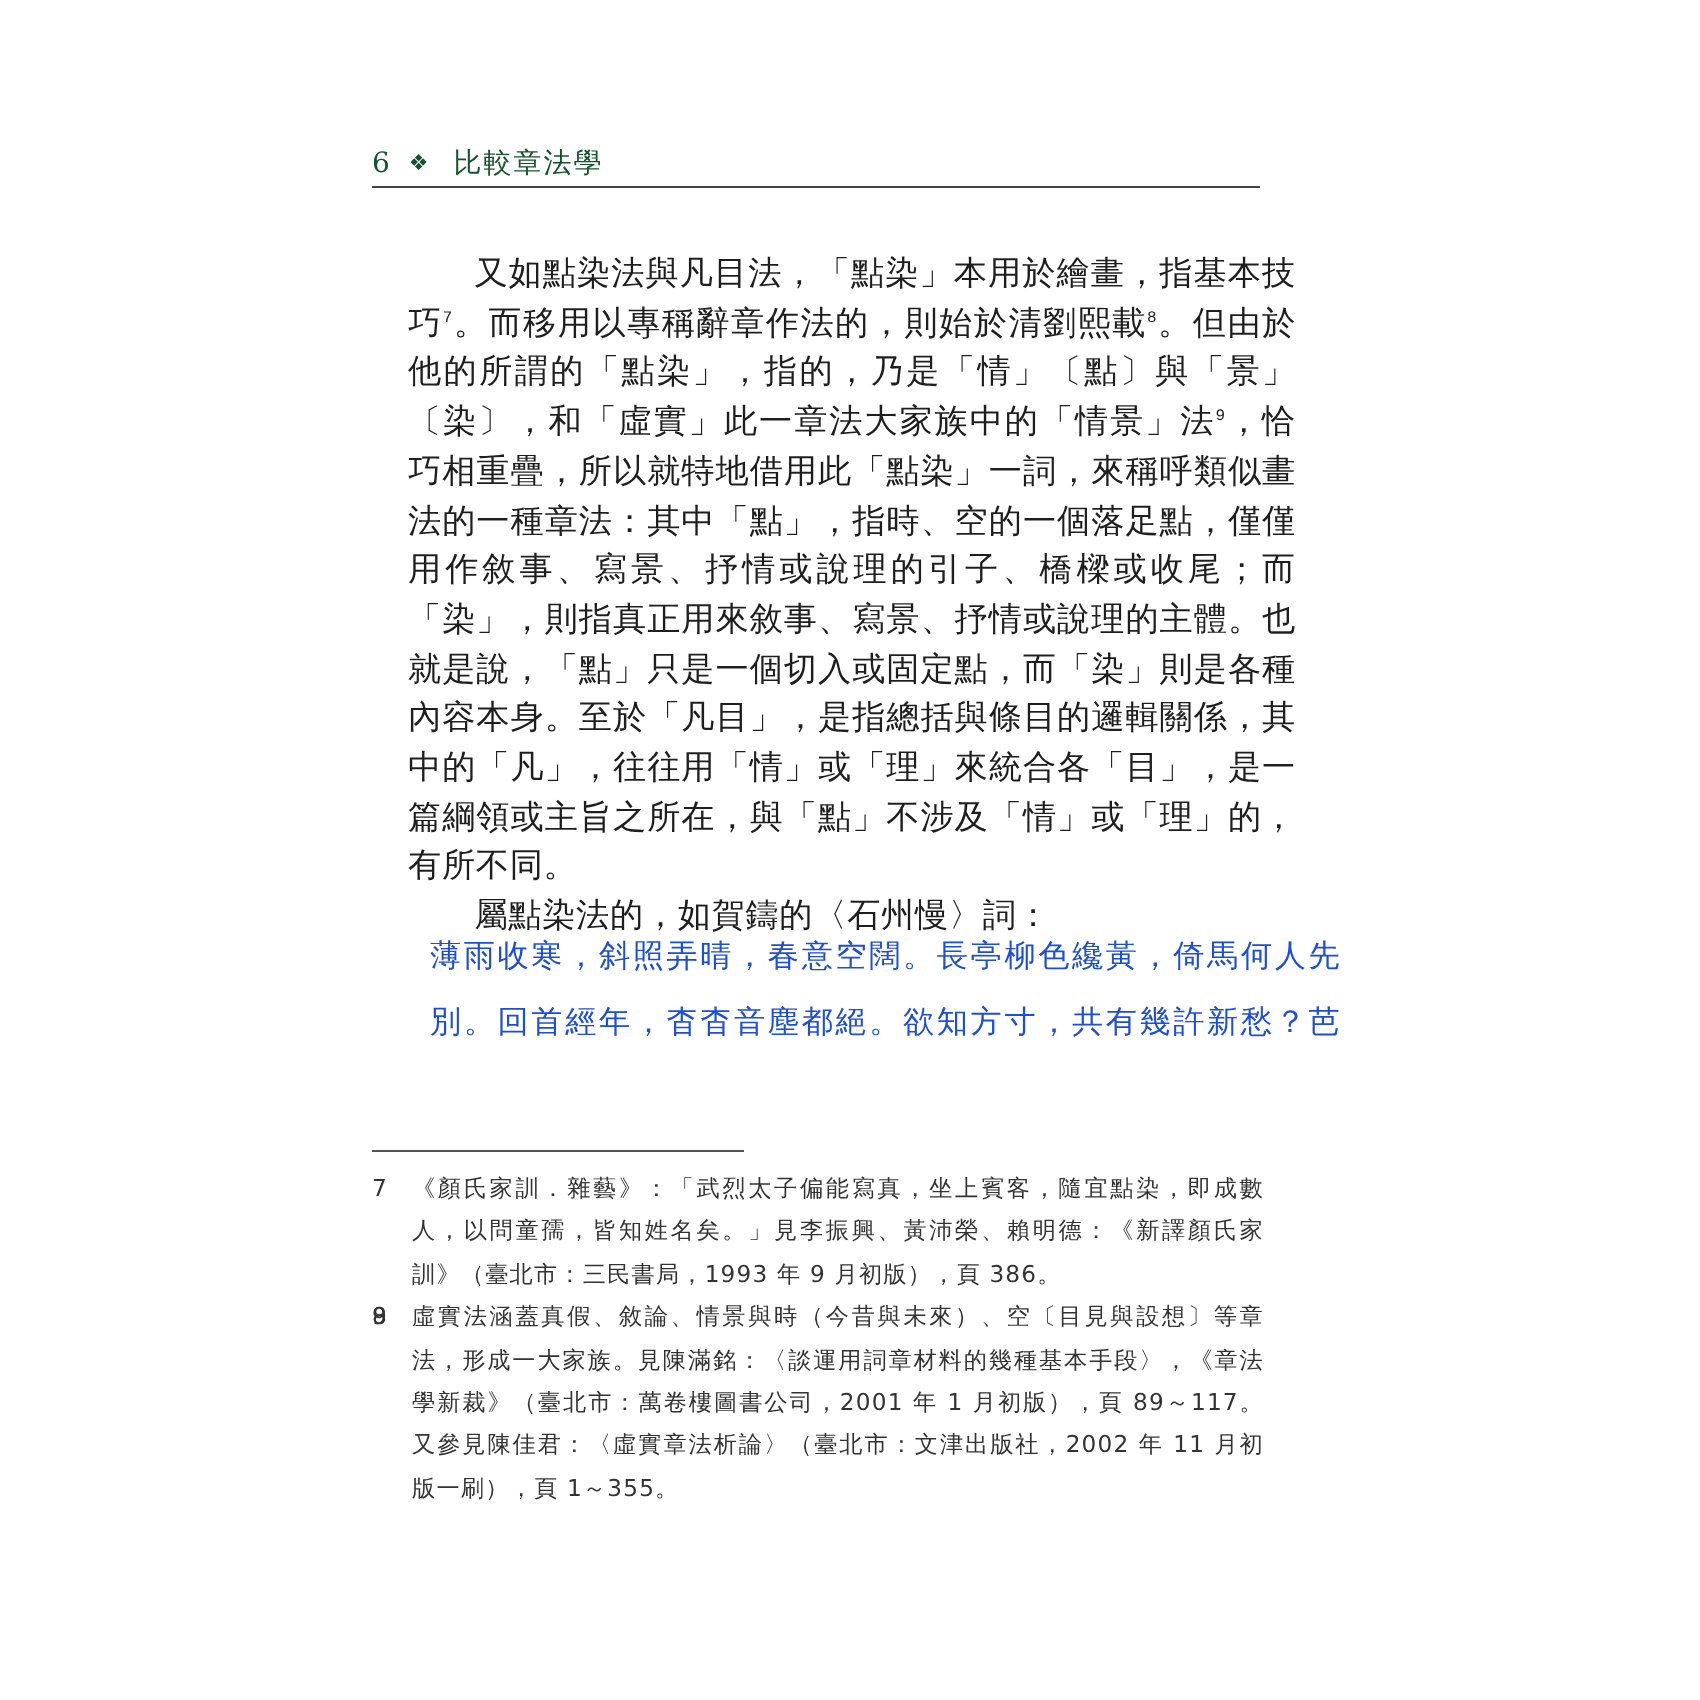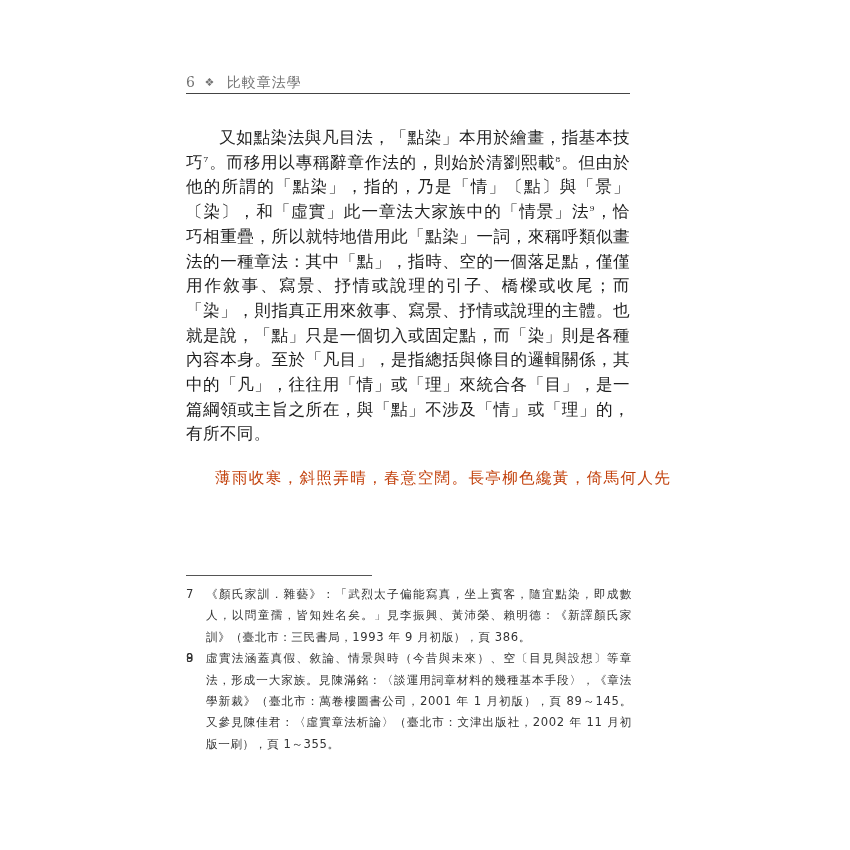--- a/index.html
+++ b/index.html
@@ -17,61 +17,62 @@
     }
     .page-header {
       position: absolute;
       left: 186px;
       top: 72px;
       width: 444px;
       height: 20px;
       font-size: 14px;
       line-height: 20px;
       letter-spacing: 1px;
-      color: #737373;
+      color: #14532d;
     }
     .page-header .num { margin-right: 3px; }
     .page-header .orn { font-size: 11px; margin-right: 6px; position: relative; top: -1px; }
     .header-rule {
       position: absolute;
       left: 186px;
       top: 93px;
       width: 444px;
       height: 0;
       border-top: 1.3px solid #444;
     }
     .body-text {
       position: absolute;
-      left: 186px;
+      left: 204px;
       top: 126px;
       width: 444px;
       font-size: 16.6px;
       line-height: 24.7px;
       text-align: justify;
       letter-spacing: 0.35px;
+      font-family: Liberation Mono, monospace;
     }
     .body-text p {
       margin: 0;
       text-indent: 2em;
     }
     sup {
       font-size: 8px;
       line-height: 0;
       vertical-align: 6px;
     }
     .quote {
       position: absolute;
       left: 215px;
       top: 462px;
       width: 420px;
       font-size: 15.6px;
       line-height: 33.2px;
       letter-spacing: 1.3px;
       font-family: "DejaVu Sans", "Liberation Sans", sans-serif;
-      color: #c2410c;
+      color: #1d4ed8;
     }
     .quote span { display: block; white-space: nowrap; }
     .fn-rule {
       position: absolute;
       left: 186px;
       top: 575px;
       width: 186px;
       height: 0;
       border-top: 1px solid #555;
     }
@@ -103,33 +104,35 @@
 
 <div class="page-header">
   <span class="num">6</span>
   <span class="orn">❖</span>
   <span>比較章法學</span>
 </div>
 <div class="header-rule"></div>
 
 <div class="body-text">
   <p><span>又如點染法與凡目法，「點染」本用於繪畫，指基本技巧</span><sup>7</sup><span>。而移用以專稱辭章作法的，則始於清劉熙載</span><sup>8</sup><span>。但由於他的所謂的「點染」，指的，乃是「情」〔點〕與「景」〔染〕，和「虛實」此一章法大家族中的「情景」法</span><sup>9</sup><span>，恰巧相重疊，所以就特地借用此「點染」一詞，來稱呼類似畫法的一種章法：其中「點」，指時、空的一個落足點，僅僅用作敘事、寫景、抒情或說理的引子、橋樑或收尾；而「染」，則指真正用來敘事、寫景、抒情或說理的主體。也就是說，「點」只是一個切入或固定點，而「染」則是各種內容本身。至於「凡目」，是指總括與條目的邏輯關係，其中的「凡」，往往用「情」或「理」來統合各「目」，是一篇綱領或主旨之所在，與「點」不涉及「情」或「理」的，有所不同。</span></p>
+  <p>屬點染法的，如賀鑄的〈石州慢〉詞：</p>
 </div>
 
 <div class="quote">
   <span>薄雨收寒，斜照弄晴，春意空闊。長亭柳色纔黃，倚馬何人先</span>
+  <span>別。回首經年，杳杳音塵都絕。欲知方寸，共有幾許新愁？芭</span>
 </div>
 
 <div class="fn-rule"></div>
 
 <div class="footnotes">
   <div class="fn">
     <span class="fn-num">7</span>
     <span>《顏氏家訓．雜藝》：「武烈太子偏能寫真，坐上賓客，隨宜點染，即成數人，以問童孺，皆知姓名矣。」見李振興、黃沛榮、賴明德：《新譯顏氏家訓》（臺北市：三民書局，1993 年 9 月初版），頁 386。</span>
   </div>
   <div class="fn">
     <span class="fn-num">8</span>
   </div>
   <div class="fn">
     <span class="fn-num">9</span>
-    <span>虛實法涵蓋真假、敘論、情景與時（今昔與未來）、空〔目見與設想〕等章法，形成一大家族。見陳滿銘：〈談運用詞章材料的幾種基本手段〉，《章法學新裁》（臺北市：萬卷樓圖書公司，2001 年 1 月初版），頁 89～145。又參見陳佳君：〈虛實章法析論〉（臺北市：文津出版社，2002 年 11 月初版一刷），頁 1～355。</span>
+    <span>虛實法涵蓋真假、敘論、情景與時（今昔與未來）、空〔目見與設想〕等章法，形成一大家族。見陳滿銘：〈談運用詞章材料的幾種基本手段〉，《章法學新裁》（臺北市：萬卷樓圖書公司，2001 年 1 月初版），頁 89～117。又參見陳佳君：〈虛實章法析論〉（臺北市：文津出版社，2002 年 11 月初版一刷），頁 1～355。</span>
   </div>
 </div>
 
 </body></html>

